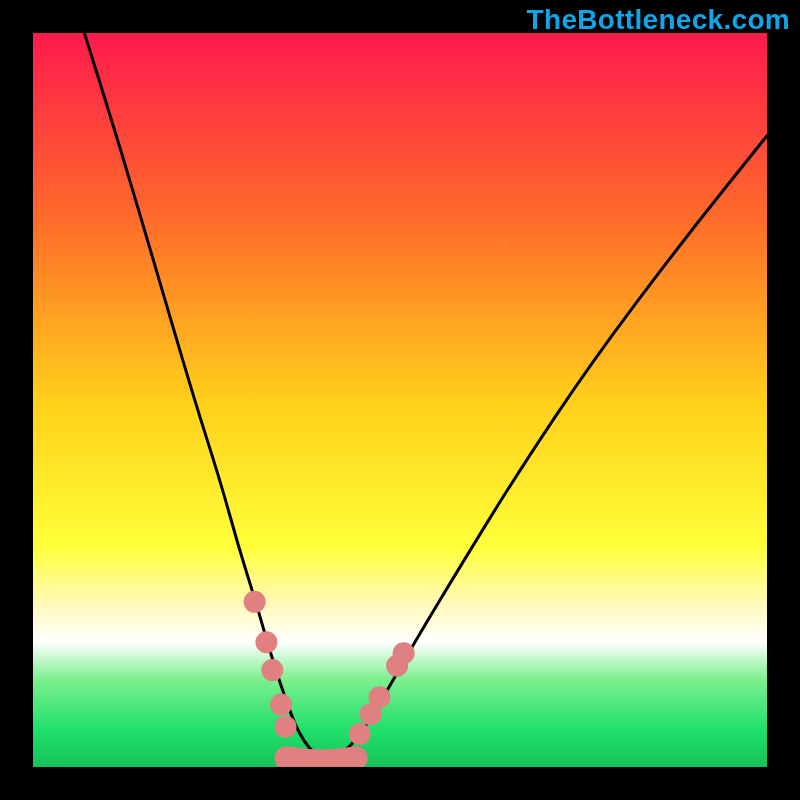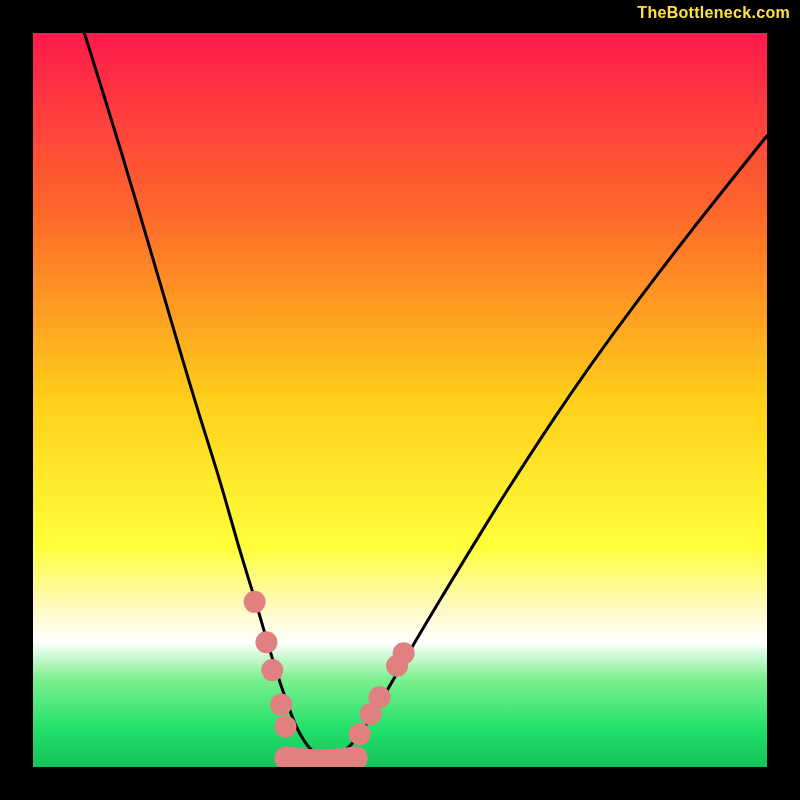--- a/index.html
+++ b/index.html
@@ -16,23 +16,23 @@
     top: 0;
     left: 0;
     width: 800px;
     height: 800px;
     background: #000;
   }
   .attribution {
     position: absolute;
     top: 4px;
     right: 10px;
-    font-size: 16px;
+    font-size: 28px;
     font-weight: 600;
-    color: #fde047;
+    color: #0ea5e9;
     letter-spacing: 0.3px;
   }
   svg {
     position: absolute;
     top: 0;
     left: 0;
   }
 </style>
 </head>
 <body>

